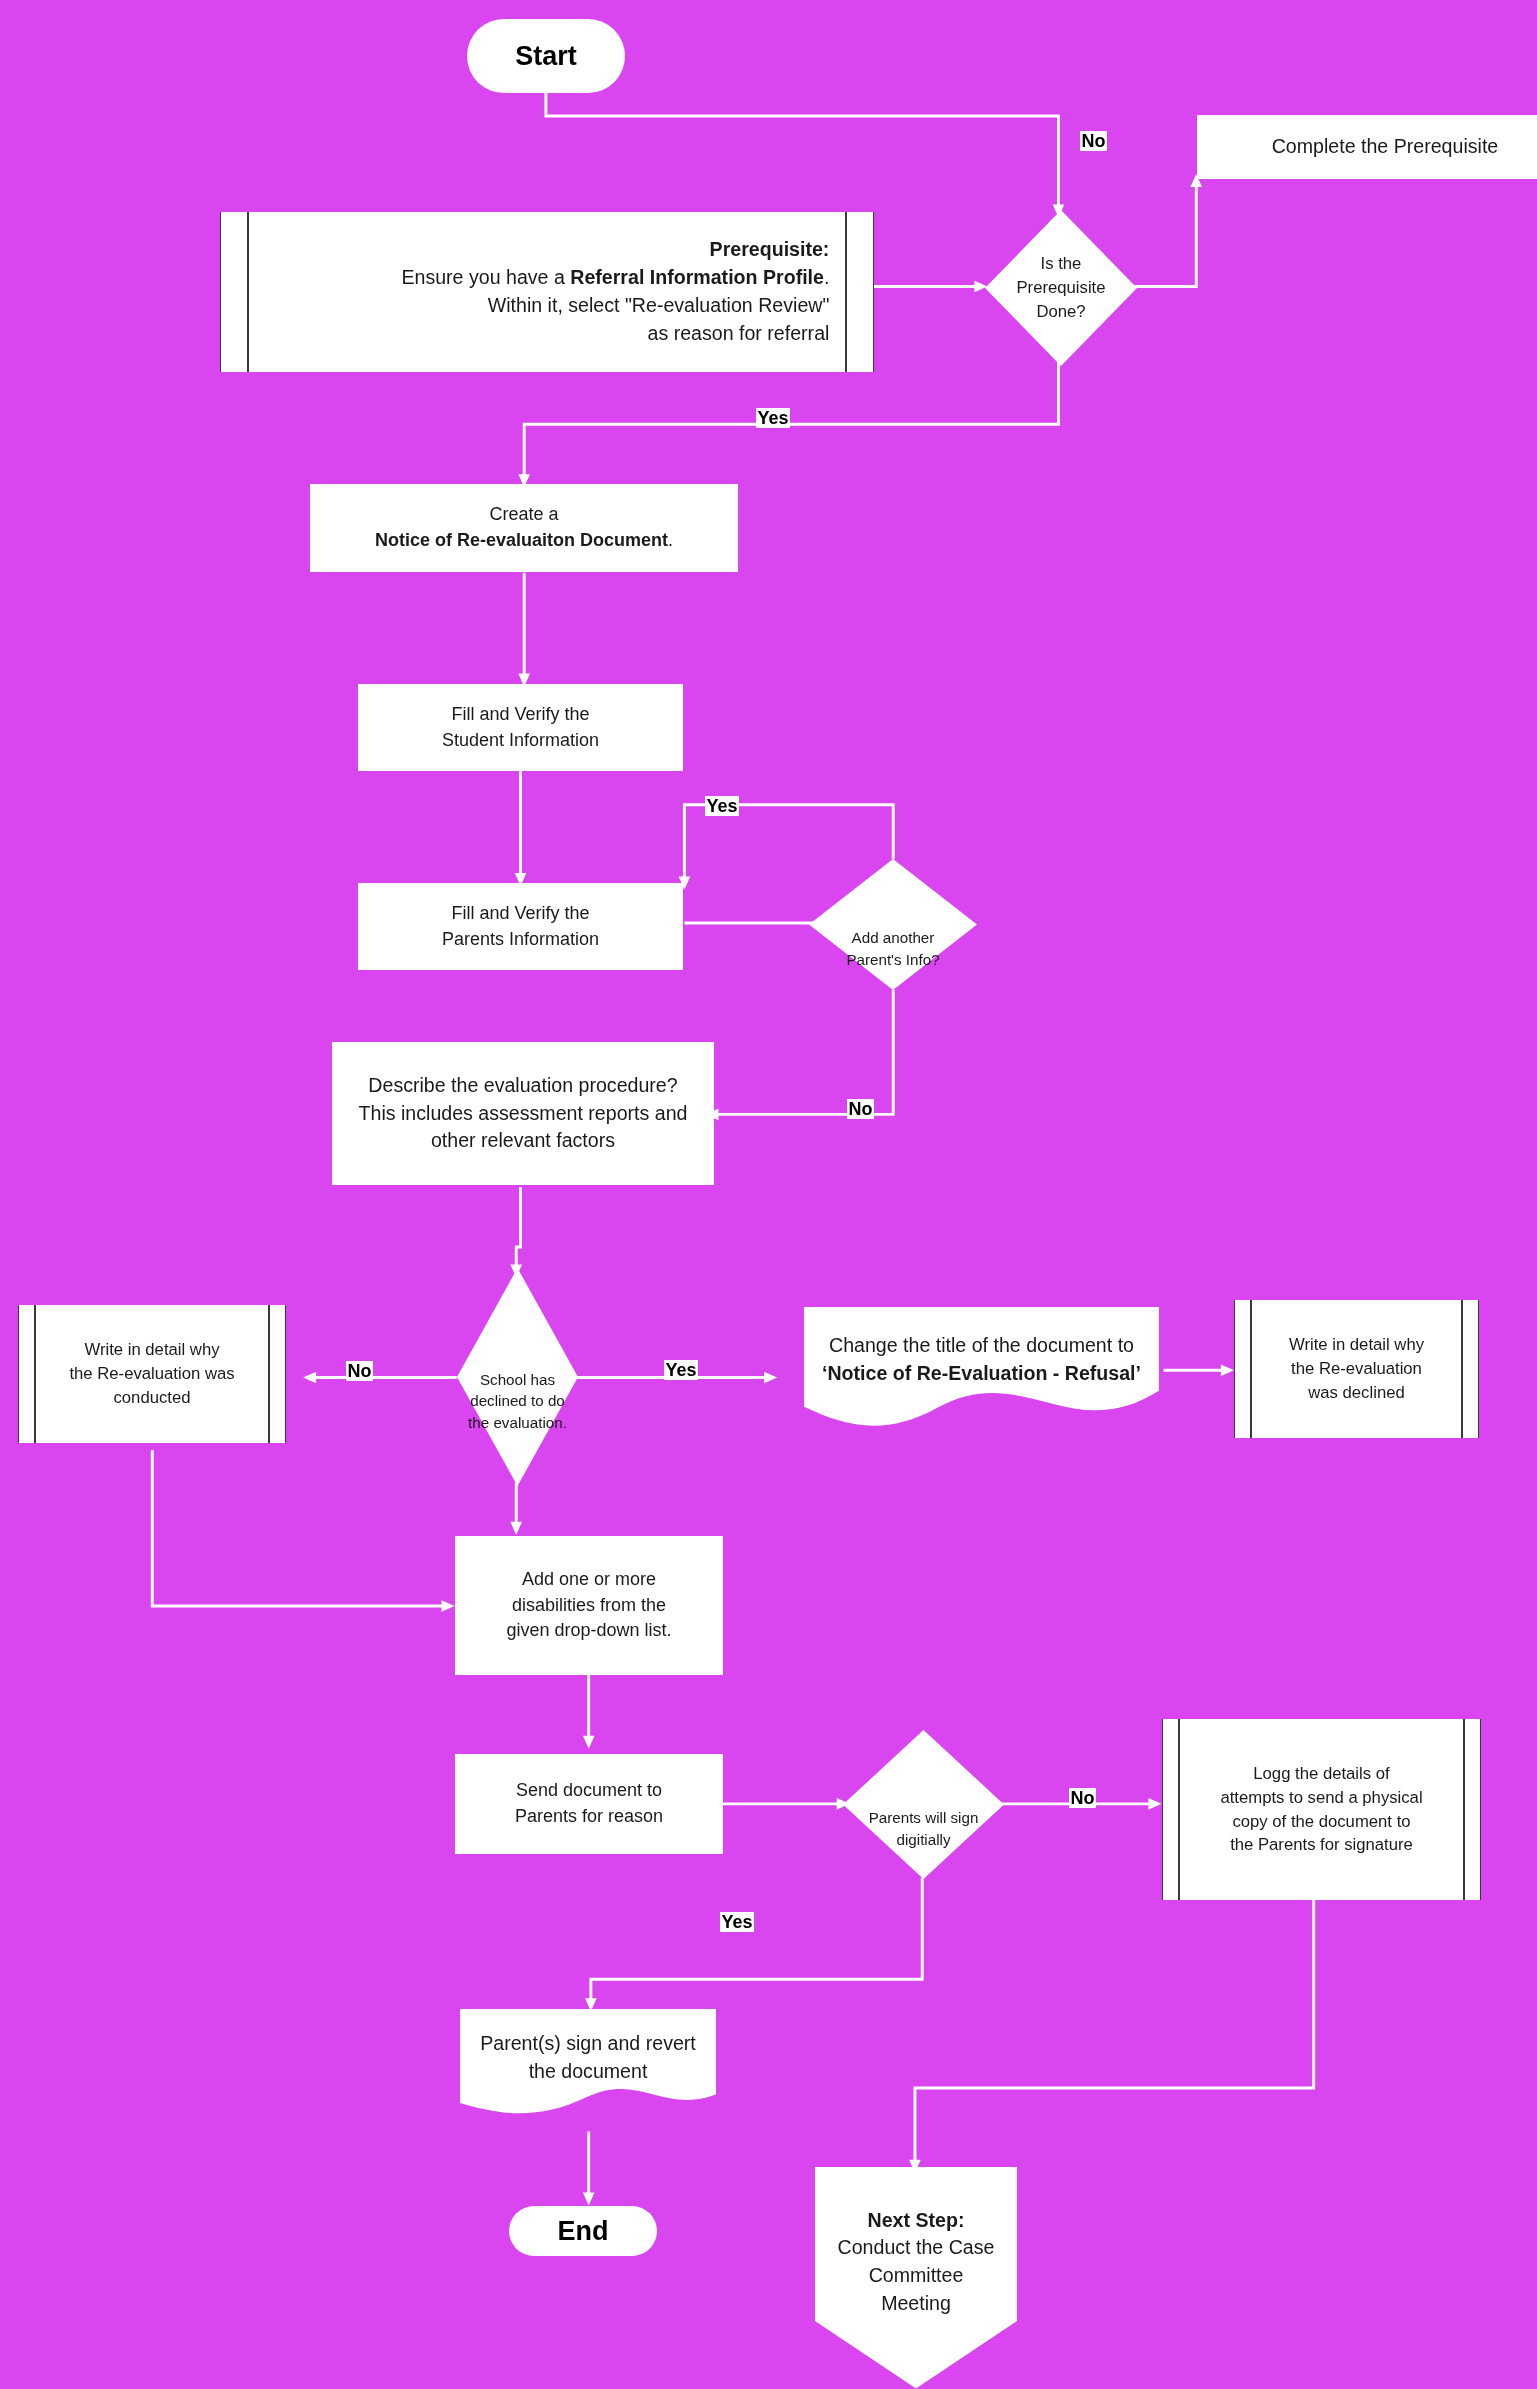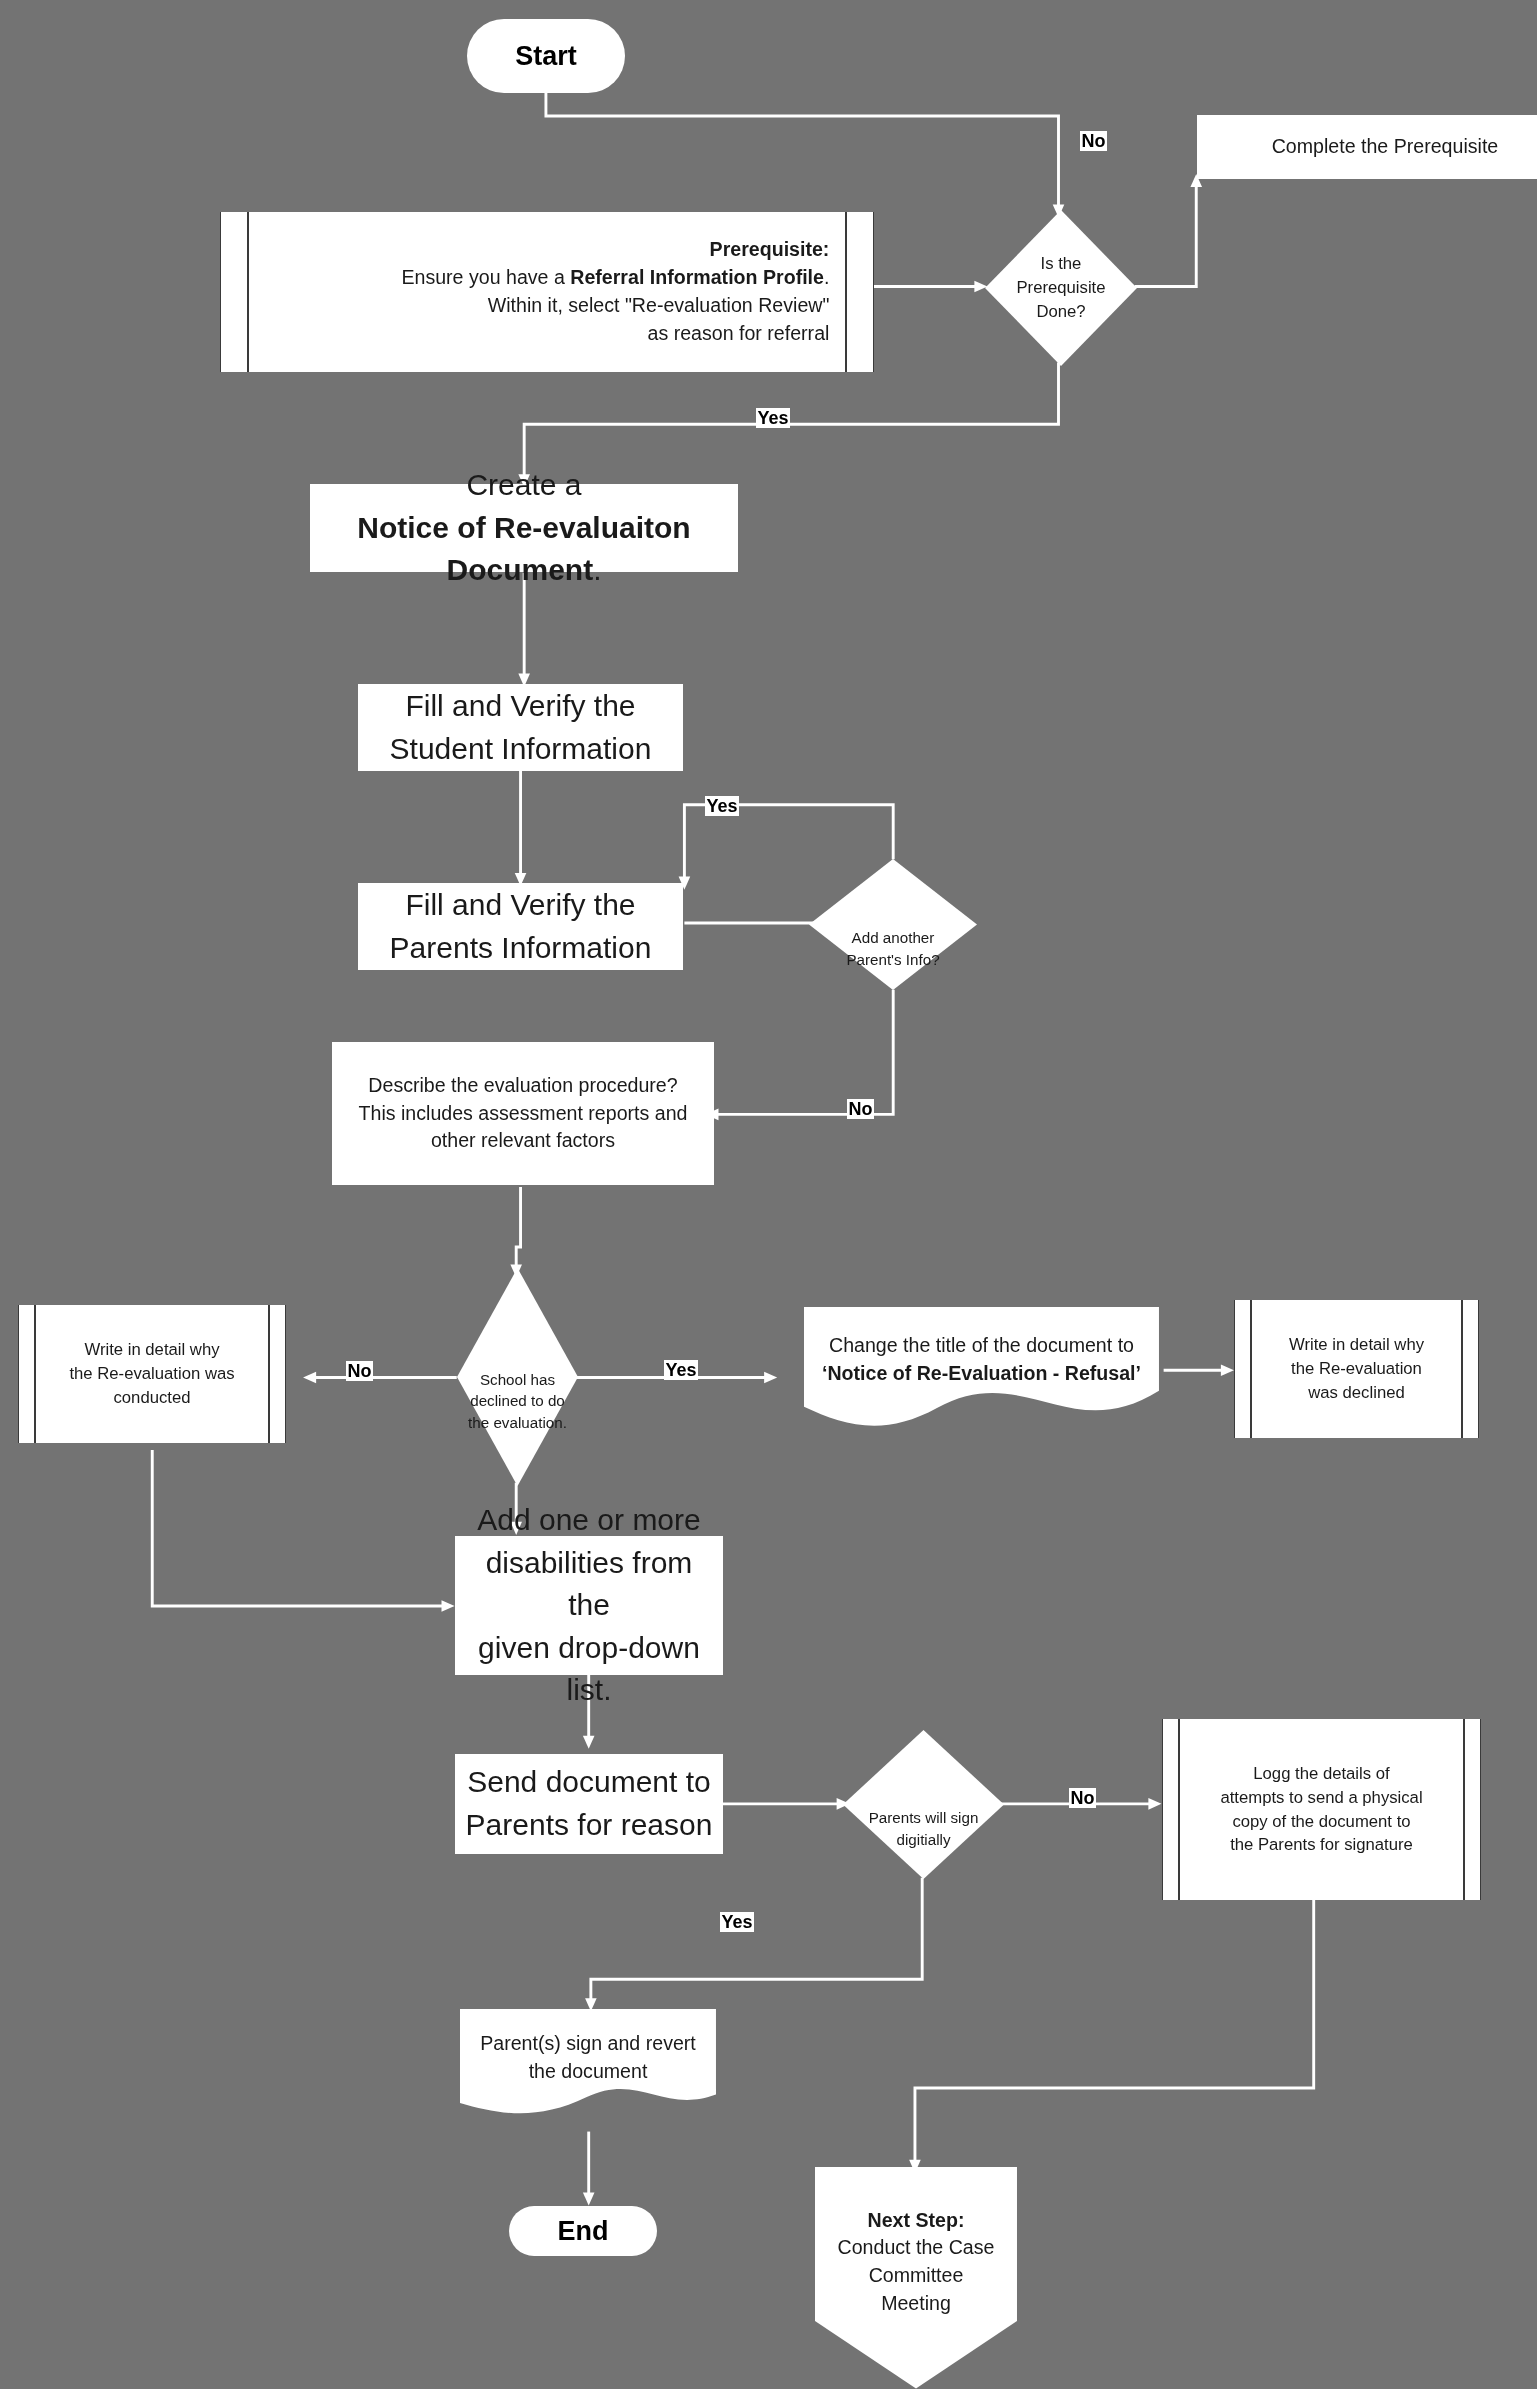--- a/index.html
+++ b/index.html
@@ -4,21 +4,21 @@
 <style>
   html, body {
     margin: 0;
     padding: 0;
     background: #000000;
   }
   #canvas {
     position: relative;
     width: 1537px;
     height: 2389px;
-    background: #737373;
+    background: #d946ef;
     overflow: hidden;
     font-family: "Liberation Sans", sans-serif;
   }
 
   
   .node {
     position: absolute;
     box-sizing: border-box;
     display: flex;
     align-items: center;
@@ -103,21 +103,21 @@
     color: #000000;
     font-weight: bold;
     font-size: 18px;
     line-height: 1.05;
     padding: 0.7px 1.5px;
     white-space: nowrap;
   }
 
   
   .t-xl   { font-size: 27px; }
-  .t-lg   { font-size: 30px; }
+  .t-lg   { font-size: 18px; }
   .t-md   { font-size: 19.6px; }
   .t-sm   { font-size: 16.7px; }
   .t-xs   { font-size: 15.2px; margin-top: 48px; }
   .bold   { font-weight: bold; }
 </style>
 </head>
 <body>
 
 <div id="canvas">
 

